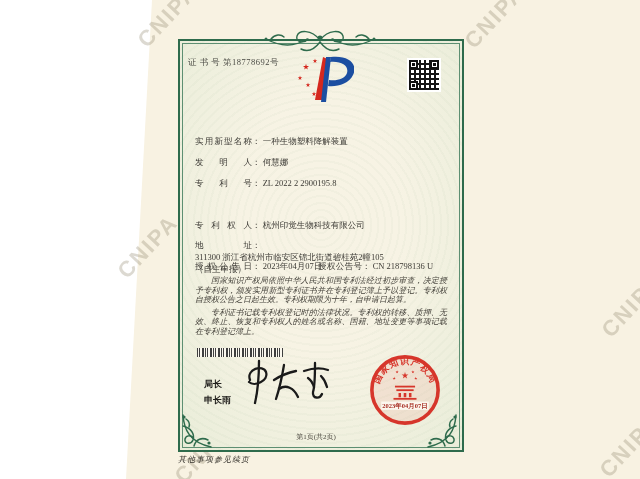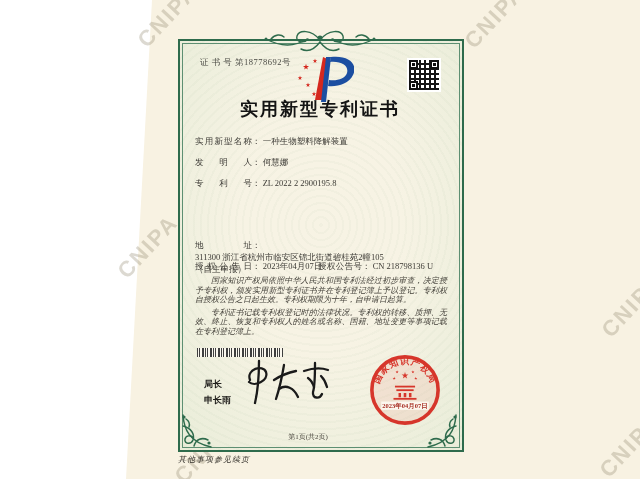--- a/index.html
+++ b/index.html
@@ -13,42 +13,42 @@
       font-size:22px;letter-spacing:2px;color:rgba(140,128,104,0.30);
       transform:translate(-50%,-50%) rotate(-47deg);white-space:nowrap;}
   
   .frame{position:absolute;left:178px;top:39px;width:282px;height:409px;
          border:2px solid #2e6b4c;
          background:
            repeating-radial-gradient(circle at 50% 45%, rgba(110,150,110,0.04) 0 2px, rgba(0,0,0,0) 2px 7px),
            radial-gradient(ellipse at 50% 45%, #f7f3e4 40%, #e9edd9 100%);}
   .frame-inner{position:absolute;inset:2px;border:1px solid #5d8f72;}
   .abs{position:absolute;}
-  .cert-no{left:200px;top:57px;font-size:8.5px;color:#4a4a44;letter-spacing:0.5px;}
+  .cert-no{left:188px;top:57px;font-size:8.5px;color:#4a4a44;letter-spacing:0.5px;}
   .title{left:178px;top:97px;width:284px;text-align:center;font-size:18px;font-weight:700;
          color:#141414;letter-spacing:2px;}
   
   .field{position:absolute;left:195px;width:258px;font-size:8.5px;color:#3c3a35;}
   .flabel{display:inline-block;width:57px;text-align:justify;text-align-last:justify;vertical-align:top;}
   .fcolon{display:inline-block;vertical-align:top;}
   .fvalue{display:inline-block;vertical-align:top;max-width:196px;}
   .pair2{position:absolute;left:123px;top:0;white-space:nowrap;}
   .pair2 .flabel{width:44px;}
   
   .body-text{left:195px;top:276px;width:252px;font-size:8px;line-height:9.6px;
              font-style:italic;color:#45423b;text-align:justify;}
   .body-text p{margin:0 0 3px 0;text-indent:2em;}
   
   .barcode{left:197px;top:348px;width:86px;height:9px;
      background:repeating-linear-gradient(90deg,#3f3f3f 0 1px,#fbf8ef 1px 2px,#3f3f3f 2px 3px,#fbf8ef 3px 5px,#3f3f3f 5px 7px,#fbf8ef 7px 8px);}
   .signer{left:204px;top:376px;font-size:9px;line-height:16px;color:#22211e;font-weight:600;
           font-family:"Liberation Sans",sans-serif;}
   .sig{left:236px;top:356px;}
   .seal{left:369px;top:354px;width:72px;height:72px;opacity:0.93;}
-  .page-info{left:178px;top:432px;width:260px;text-align:center;font-size:7px;color:#4a463e;}
+  .page-info{left:178px;top:432px;width:260px;text-align:center;font-size:7px;color:#4a463e;padding-left:8px;}
   .cont-note{left:178px;top:454px;width:284px;font-size:8px;color:#37342e;
              font-style:italic;letter-spacing:1px;}
   
   .qr{left:407px;top:58px;width:34px;height:34px;background:#fff;}
   .qr-noise{position:absolute;inset:2px;
      background-image:repeating-linear-gradient(90deg,#151515 0 2px,rgba(0,0,0,0) 2px 5px),
                       repeating-linear-gradient(0deg,#151515 0 2px,#ffffff 2px 5px);}
   .finder{position:absolute;width:9px;height:9px;border:2px solid #111;background:#fff;box-sizing:border-box;}
   .finder:after{content:"";position:absolute;inset:1px;background:#111;}
   .ornament-top{left:263px;top:26px;}
@@ -132,33 +132,36 @@
     <use href="#st" transform="translate(22,40) scale(2.4)" fill="#d5281e"></use>
   </svg>
 
   <div class="abs qr">
     <div class="qr-noise"></div>
     <div class="finder" style="left:2px;top:2px;"></div>
     <div class="finder" style="right:2px;top:2px;"></div>
     <div class="finder" style="left:2px;bottom:2px;"></div>
   </div>
 
-  <div class="abs title">实用新型专利证书</div>
 
   <div class="field" style="top:157px;">
     <span class="flabel">发明人</span><span class="fcolon">：</span>
     <span class="fvalue">何慧娜</span>
   </div>
   <div class="field" style="top:136px;">
     <span class="flabel">实用新型名称</span><span class="fcolon">：</span>
     <span class="fvalue">一种生物塑料降解装置</span>
   </div>
   <div class="field" style="top:178px;">
     <span class="flabel">专利号</span><span class="fcolon">：</span>
     <span class="fvalue">ZL 2022 2 2900195.8</span>
+  </div>
+  <div class="field" style="top:220px;">
+    <span class="flabel">专利权人</span><span class="fcolon">：</span>
+    <span class="fvalue">杭州印觉生物科技有限公司</span>
   </div>
   <div class="field" style="top:240px;">
     <span class="flabel">地址</span><span class="fcolon">：</span>
     <span class="fvalue" style="width:196px;">311300 浙江省杭州市临安区锦北街道碧桂苑2幢105（自主申报）</span>
   </div>
   <div class="field" style="top:261px;">
     <span class="flabel">授权公告日</span><span class="fcolon">：</span>
     <span class="fvalue">2023年04月07日</span>
     <span class="pair2">
       <span class="flabel">授权公告号</span><span class="fcolon">：</span>

